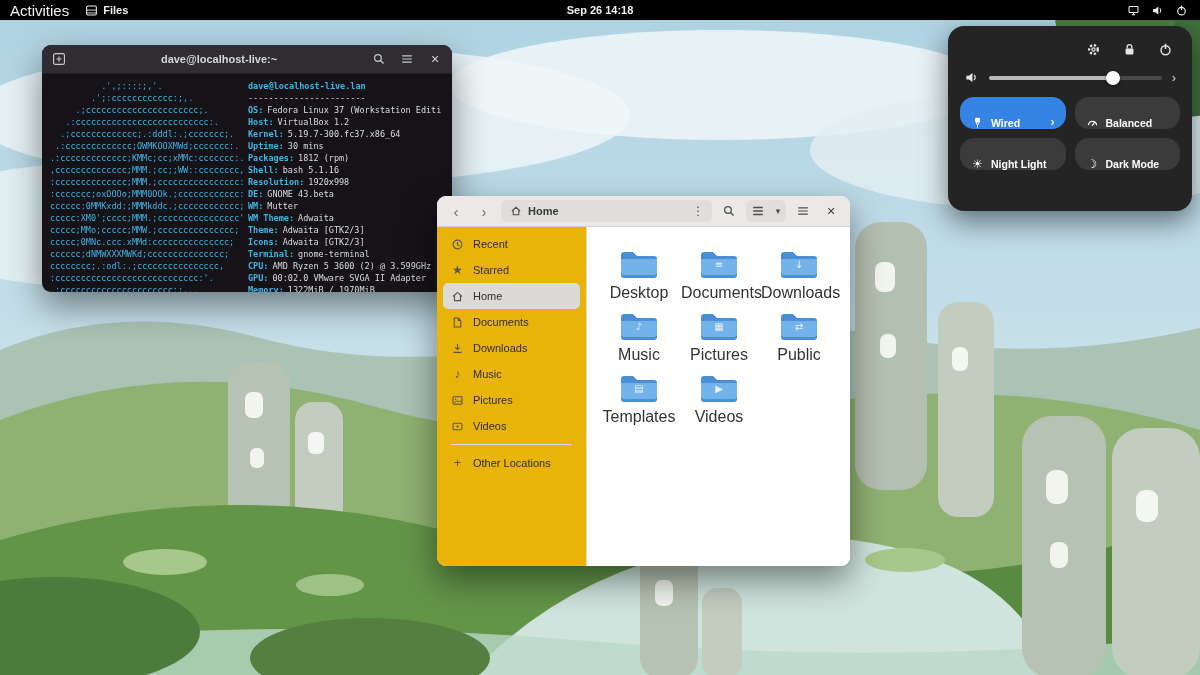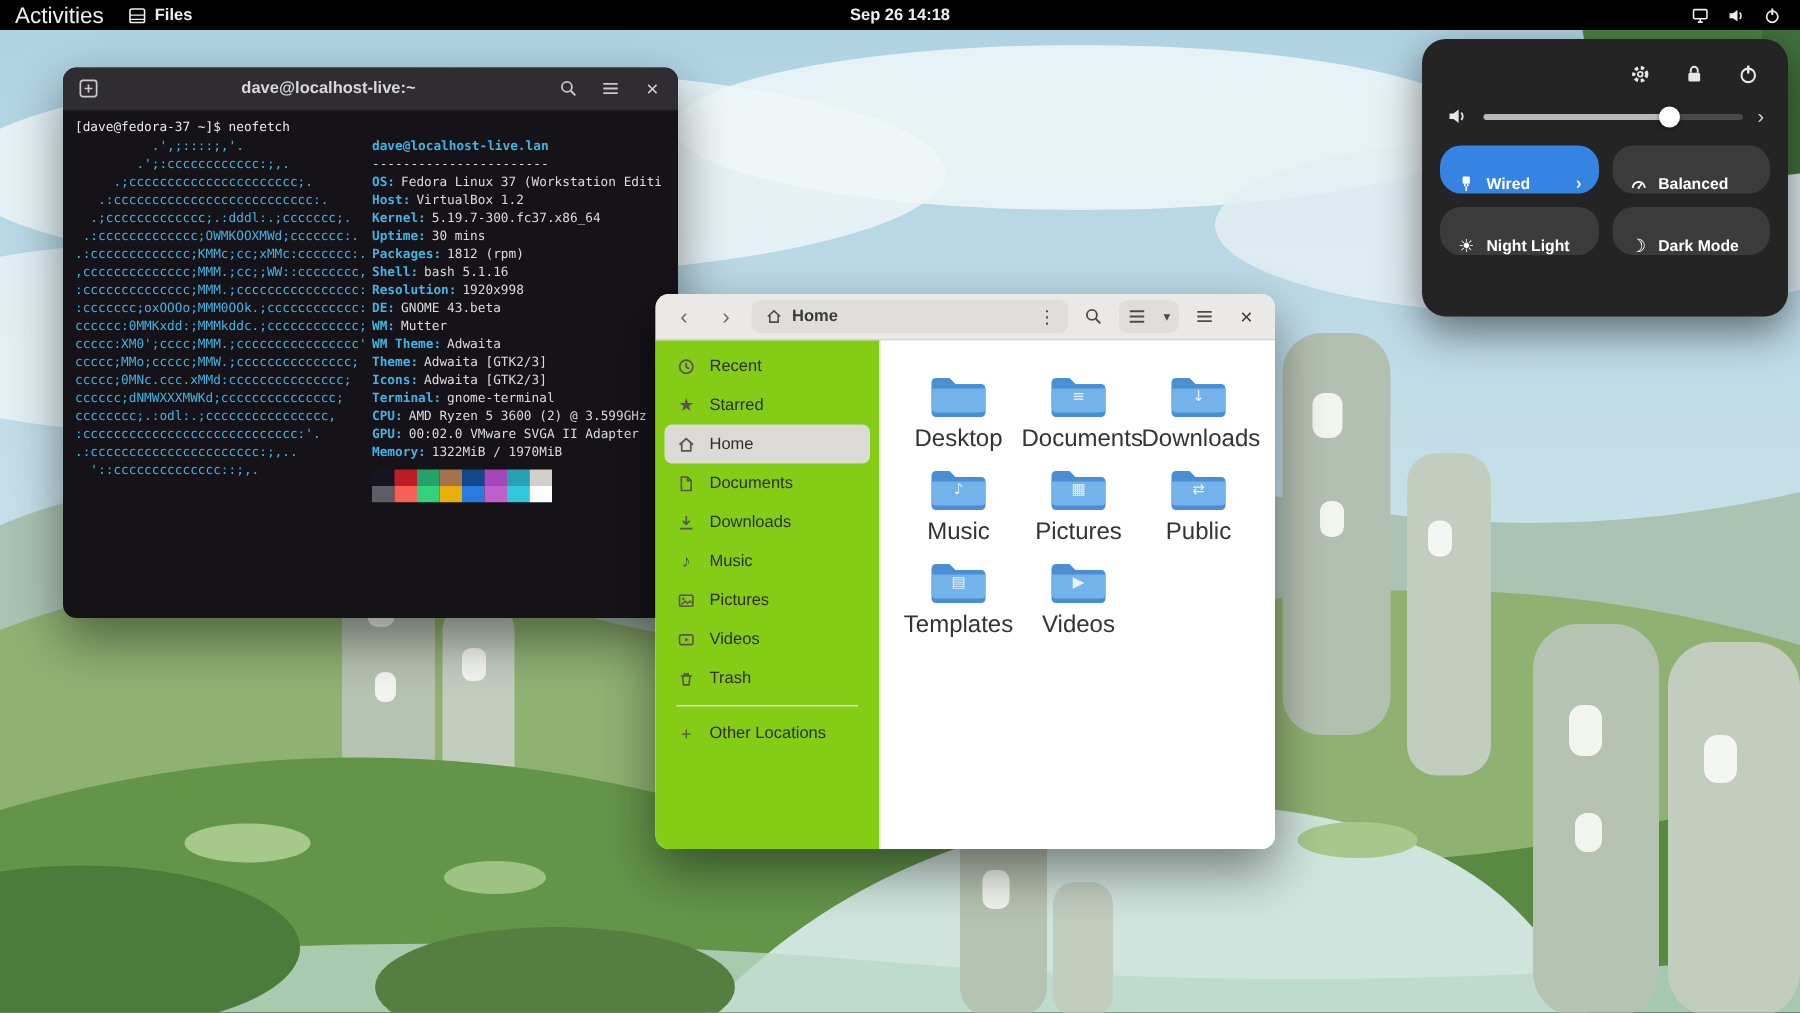--- a/index.html
+++ b/index.html
@@ -14,21 +14,21 @@
   .tb-item{background:none;border:none;color:#eee;font-size:15px;padding:0;cursor:pointer;font-family:inherit;}
   .tb-app{display:flex;align-items:flex-start;gap:5px;font-weight:bold;}
   .tb-clock{position:absolute;left:50%;transform:translateX(-50%);font-weight:bold;}
   .tb-right{display:flex;align-items:center;gap:11px;padding-right:12px;}
   .tb-ic{width:13px;height:13px;display:block;color:#eee;}
 
   
   .win{position:absolute;border-radius:9px;overflow:hidden;box-shadow:0 14px 34px rgba(0,0,0,.45);}
 
   
-  .term{left:42px;top:45px;width:410px;height:367px;z-index:10;background:#151218;}
+  .term{left:42px;top:45px;width:410px;height:247px;z-index:10;background:#151218;}
   .term-hdr{height:28px;background:#2f2d31;display:flex;align-items:center;padding:0 6px;gap:6px;
             border-bottom:1px solid #201f22;}
   .term-title{flex:1;text-align:center;color:#d8d8d8;font-size:11px;font-weight:bold;
               overflow:hidden;white-space:nowrap;}
   .tbtn{background:none;border:none;color:#c9c9c9;width:22px;height:22px;display:flex;
         align-items:center;justify-content:center;cursor:pointer;padding:0;border-radius:4px;}
   .tbtn svg{width:14px;height:14px;display:block;}
   .tbtn .x{font-size:14px;line-height:1;color:#d2d2d2;}
   .term-body{position:relative;height:297px;padding:5px 8px;box-sizing:border-box;
              font-family:"DejaVu Sans Mono",monospace;font-size:8.5px;color:#e4e4e4;overflow:hidden;}
@@ -55,21 +55,21 @@
   .pathpill{flex:1;max-width:215px;height:22px;background:#e0dedb;border-radius:6px;display:flex;
             align-items:center;gap:6px;padding:0 4px 0 9px;color:#3a3a3a;font-size:11px;font-weight:bold;}
   .pathpill .hico{width:12px;height:12px;color:#4c4c4c;display:block;}
   .pathpill .kebab{margin-left:auto;background:none;border:none;font-size:12px;color:#4c4c4c;
                    cursor:pointer;padding:0 4px;}
   .viewtoggle{display:flex;align-items:center;background:#e0dedb;border-radius:6px;height:22px;}
   .viewtoggle .fbtn{width:24px;height:22px;}
   .viewtoggle .drop{width:16px;font-size:9px;color:#4c4c4c;}
   .f-close .x{font-size:14px;color:#3a3a3a;}
   .f-body{display:flex;height:339px;}
-  .sidebar{width:150px;background:#84cc16;border-right:1px solid #e0ddd9;padding:4px 6px;box-sizing:border-box;text-align:center;}
+  .sidebar{width:150px;background:#eab308;border-right:1px solid #e0ddd9;padding:4px 6px;box-sizing:border-box;text-align:center;}
   .nav-item{display:flex;align-items:center;gap:9px;height:26px;border-radius:5px;padding:0 8px;
             font-size:11px;color:#2f2f2f;cursor:pointer;}
   .nav-item.sel{background:#dcdad6;}
   .nav-ico{width:13px;height:13px;color:#555;display:flex;align-items:center;justify-content:center;
            font-size:12px;line-height:1;}
   .nav-ico svg{width:13px;height:13px;display:block;}
   .sb-div{height:1px;background:#ddd9d4;margin:5px 8px;}
   .content{flex:1;background:#fff;padding:22px 0 0 12px;box-sizing:border-box;
            display:grid;grid-template-columns:repeat(3,80px);grid-auto-rows:62px;justify-items:center;}
   .tile{width:76px;text-align:center;cursor:pointer;}
@@ -203,21 +203,20 @@
       <button class="tbtn">
         <svg viewBox="0 0 16 16">
           <path d="M2.5 4.5 h11 M2.5 8 h11 M2.5 11.5 h11" stroke="currentColor" stroke-width="1.4"></path>
         </svg>
       </button>
       <button class="tbtn">
         <span class="x">×</span>
       </button>
     </header>
     <div class="term-body">
-      <div class="prompt">[dave@fedora-37 ~]$ neofetch</div>
       <div class="nf">
         <pre class="ascii">          .',;::::;,'.
         .';:cccccccccccc:;,.
      .;cccccccccccccccccccccc;.
    .:cccccccccccccccccccccccccc:.
   .;ccccccccccccc;.:dddl:.;ccccccc;.
  .:ccccccccccccc;OWMKOOXMWd;ccccccc:.
 .:ccccccccccccc;KMMc;cc;xMMc:ccccccc:.
 ,cccccccccccccc;MMM.;cc;;WW::cccccccc,
 :cccccccccccccc;MMM.;cccccccccccccccc:
@@ -369,29 +368,20 @@
         </div>
         <div class="nav-item">
           <span class="nav-ico">
             <svg viewBox="0 0 16 16">
                 <rect x="2.5" y="4" width="11" height="8" rx="1.5" fill="none" stroke="currentColor" stroke-width="1.3"></rect>
                 <path d="M7 6.3 L10 8 L7 9.7 Z" fill="currentColor"></path>
               </svg>
           </span>
           <span>Videos</span>
         </div>
-        <div class="nav-item">
-          <span class="nav-ico">
-            <svg viewBox="0 0 16 16">
-                <path d="M5 5.5 h6 l-.7 7.5 h-4.6 Z" fill="none" stroke="currentColor" stroke-width="1.3"></path>
-                <path d="M3.5 5.5 h9 M6.4 5.5 V4 h3.2 V5.5" fill="none" stroke="currentColor" stroke-width="1.3"></path>
-              </svg>
-          </span>
-          <span>Trash</span>
-        </div>
         <div class="sb-div"></div>
         <div class="nav-item">
           <span class="nav-ico">+</span>
           <span>Other Locations</span>
         </div>
       </nav>
       <div class="content">
 
         <div class="tile">
           <div class="fold">

